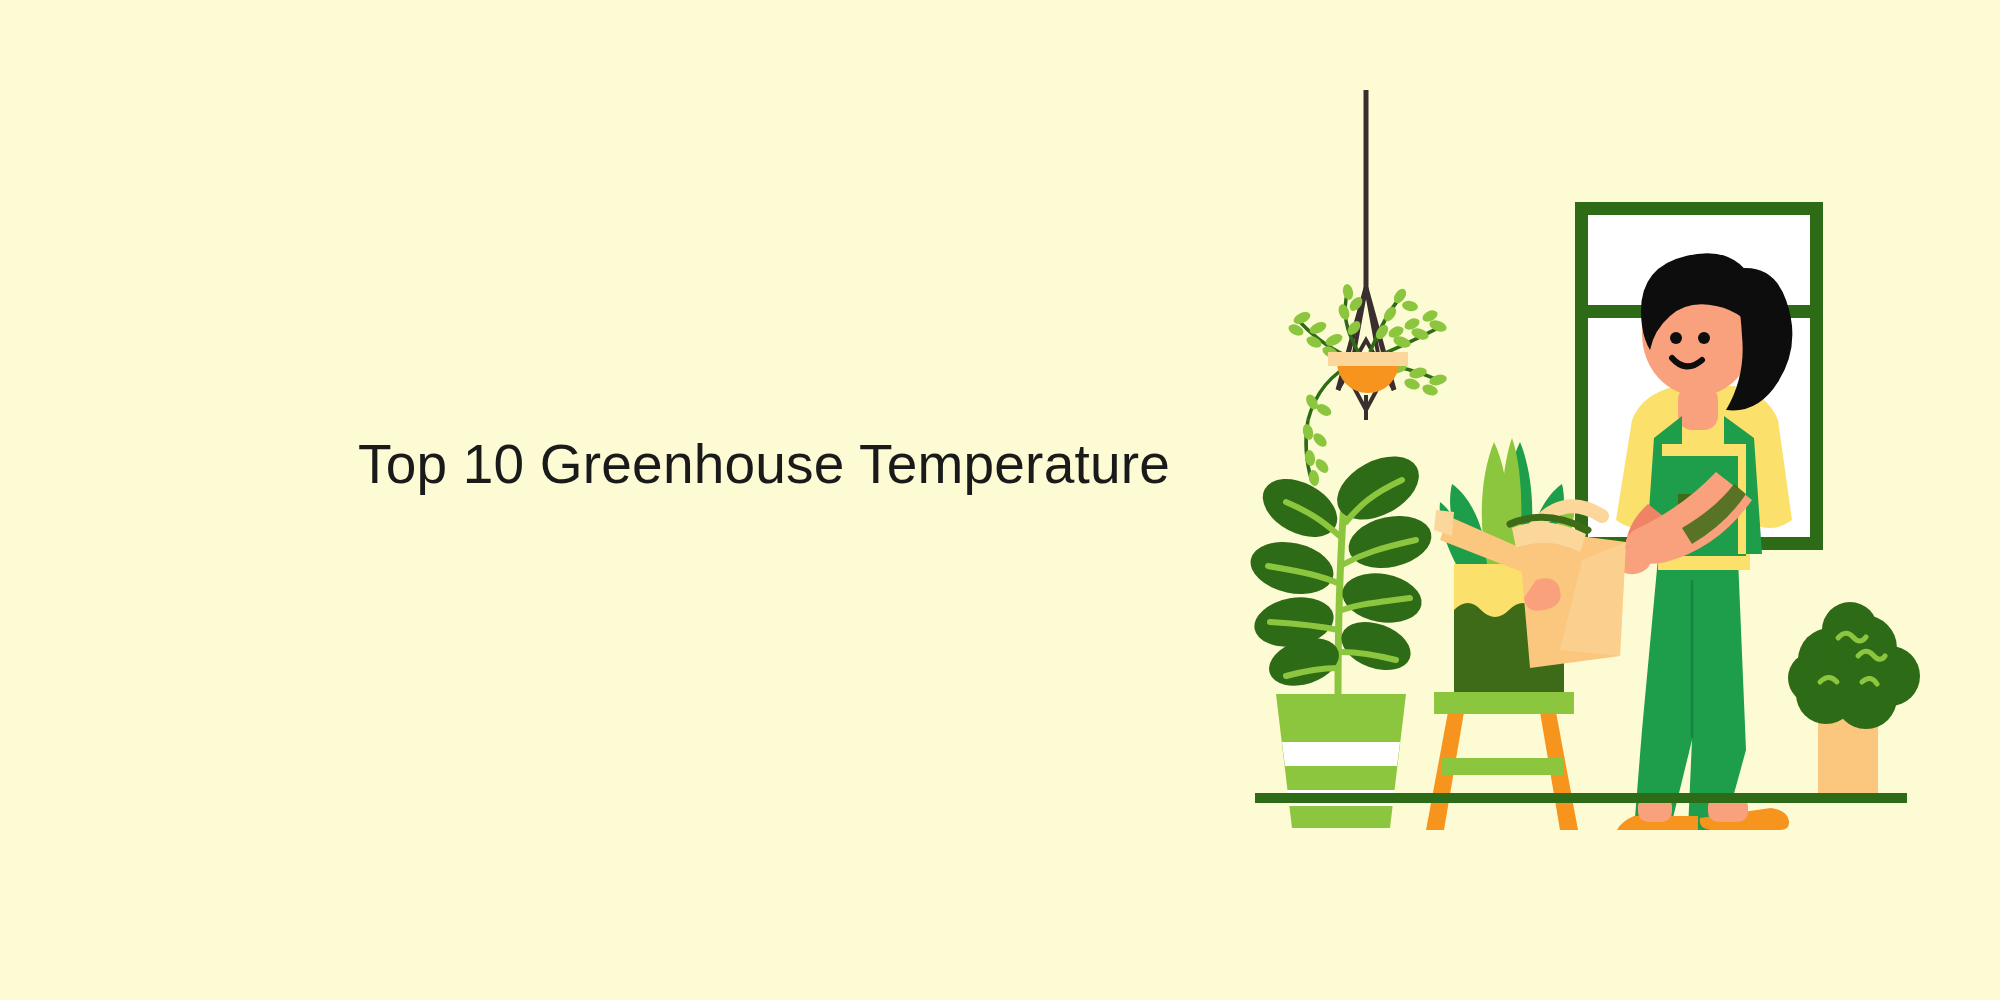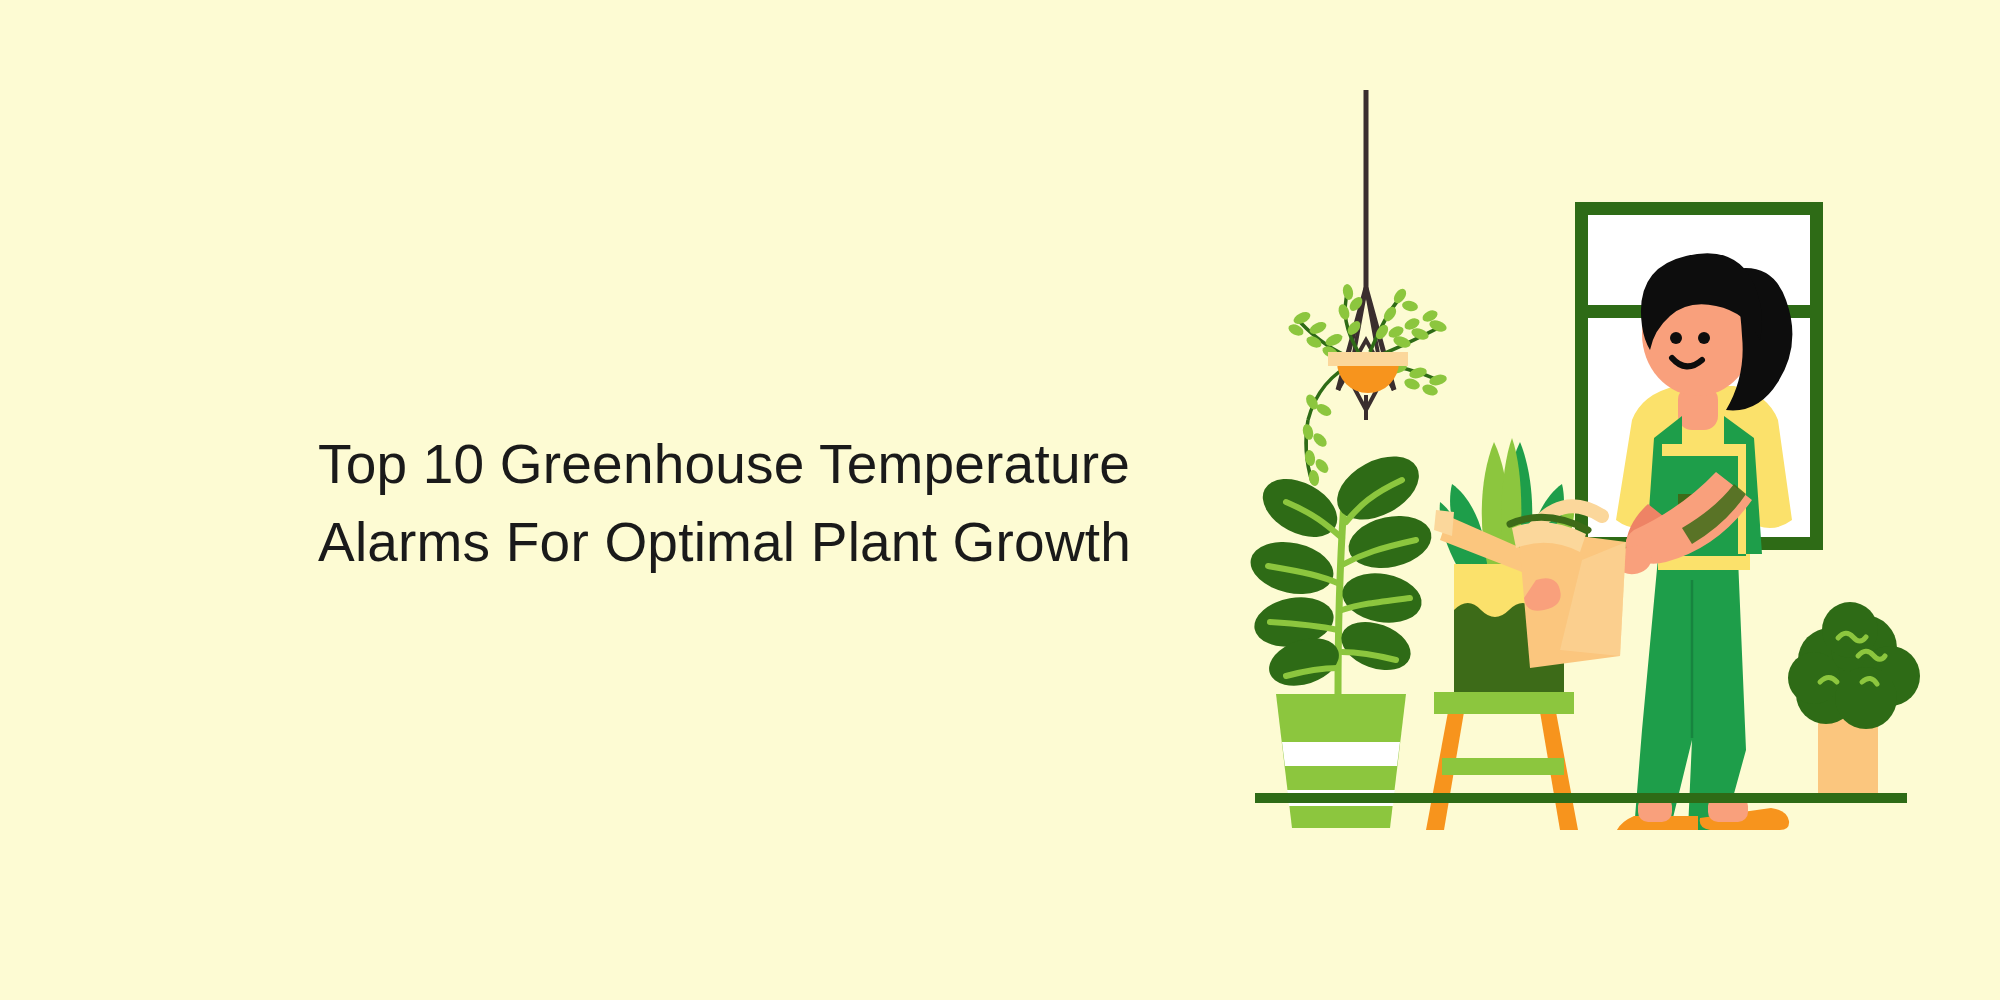--- a/index.html
+++ b/index.html
@@ -14,23 +14,24 @@
   }
   #banner {
     position: relative;
     width: 2000px;
     height: 1000px;
     background: #FDFBD3;
     overflow: hidden;
   }
   #headline-block {
     position: absolute;
-    left: 318px;
+    left: 330px;
     top: 425px;
     width: 840px;
+    text-align: right;
   }
   .headline-line {
     font-family: "Liberation Sans", sans-serif;
     font-size: 55px;
     line-height: 78px;
     font-weight: 400;
     color: #1A1A1A;
     letter-spacing: 0.2px;
     white-space: nowrap;
   }
@@ -47,21 +48,20 @@
     height: 740px;
   }
 </style>
 </head>
 <body>
 
 <div id="banner">
 
   <div id="headline-block">
     <div class="headline-line">Top 10 Greenhouse Temperature</div>
-    <div class="headline-line">Alarms For Optimal Plant Growth</div>
   </div>
 
   <div id="illustration">
     <svg viewBox="0 0 700 740" xmlns="http://www.w3.org/2000/svg">
 
       <g>
         <rect x="345" y="112" width="248" height="348" fill="#2E6B16"></rect>
         <rect x="358" y="125" width="222" height="322" fill="#FFFFFF"></rect>
         <rect x="358" y="215" width="222" height="13" fill="#2E6B16"></rect>
       </g>

